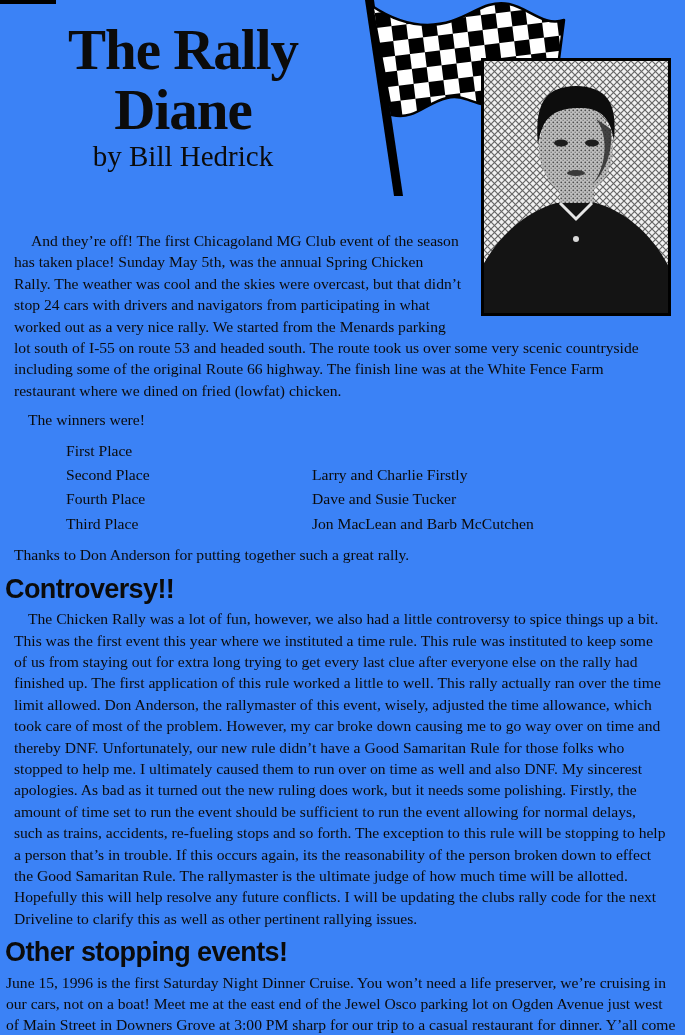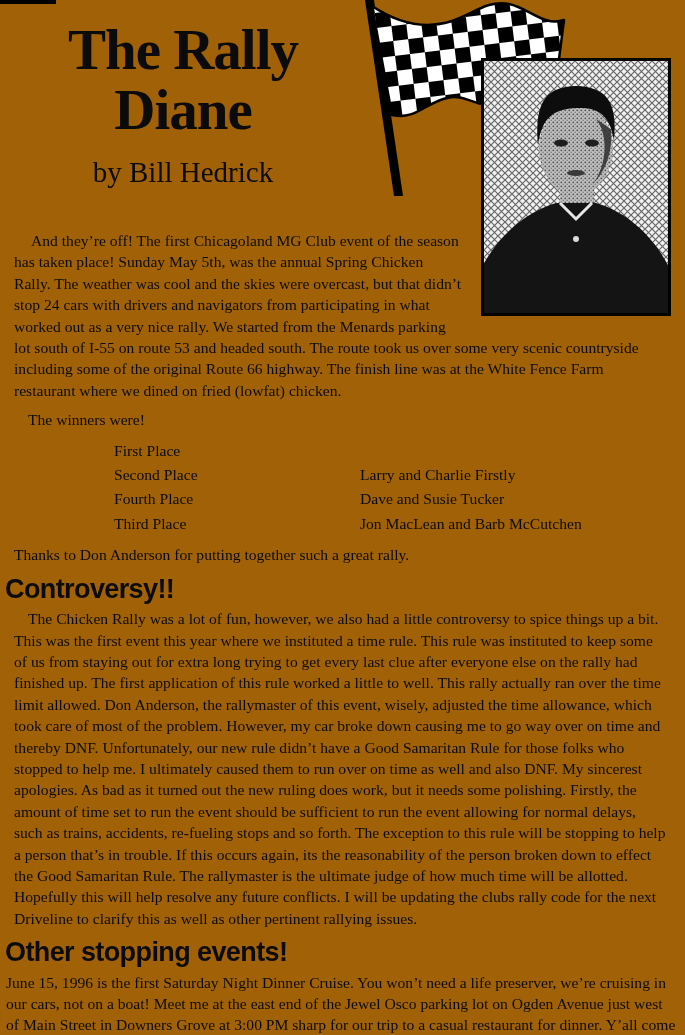--- a/index.html
+++ b/index.html
@@ -1,50 +1,50 @@
 <!DOCTYPE html>
 <html><head>
 <meta charset="utf-8">
 <style>
   html,body { margin:0; padding:0; background:#ffffff; }
   .page {
-    position:relative; width:685px; height:1035px; background:#a16207;
+    position:relative; width:685px; height:1035px; background:#3b82f6;
     color:#0b0b0b; overflow:hidden;
     font-family:"Liberation Serif", serif;
   }
   .scan-artifact { position:absolute; top:0; left:0; width:56px; height:4px; background:#000; }
 
   
   .flag-wrap { position:absolute; top:0; left:358px; width:228px; height:200px; }
   .photo-frame {
     position:absolute; top:58px; left:481px; width:184px; height:252px;
     border:3px solid #000; background:#eee;
   }
   .photo-frame svg { display:block; }
 
   
   .header { width:366px; padding-top:20px; text-align:center; height:182px; }
   .title-line {
     font-weight:bold; font-size:57px; line-height:60px; letter-spacing:-1px;
     font-family:"Liberation Serif", serif;
   }
-  .byline { font-size:29px; margin-top:16px; }
+  .byline { font-size:29px; margin-top:0; }
 
   
   .body {
     margin:0 9px 0 6px; padding-top:20px;
     font-size:15.6px; line-height:21.4px; text-align:left;
   }
   .photo-spacer { float:right; width:214px; height:96px; }
   p { margin:8px; }
   .indent { text-indent:17px; }
   .indent-sm { text-indent:14px; }
 
   .winners { margin:1px 0 1px 60px; }
-  .winner-row { display:flex; line-height:24.4px;margin-left:48px; }
+  .winner-row { display:flex; line-height:24.4px; }
   .winner-place { width:246px; }
 
   h2 {
     font-family:Liberation Sans, sans-serif; font-weight:bold;
     font-size:27px; letter-spacing:-0.6px;
     margin:13px 0 8px -1px;
   }
   .event { margin-top:5px; }
   .event b { font-weight:normal; }
 </style>

